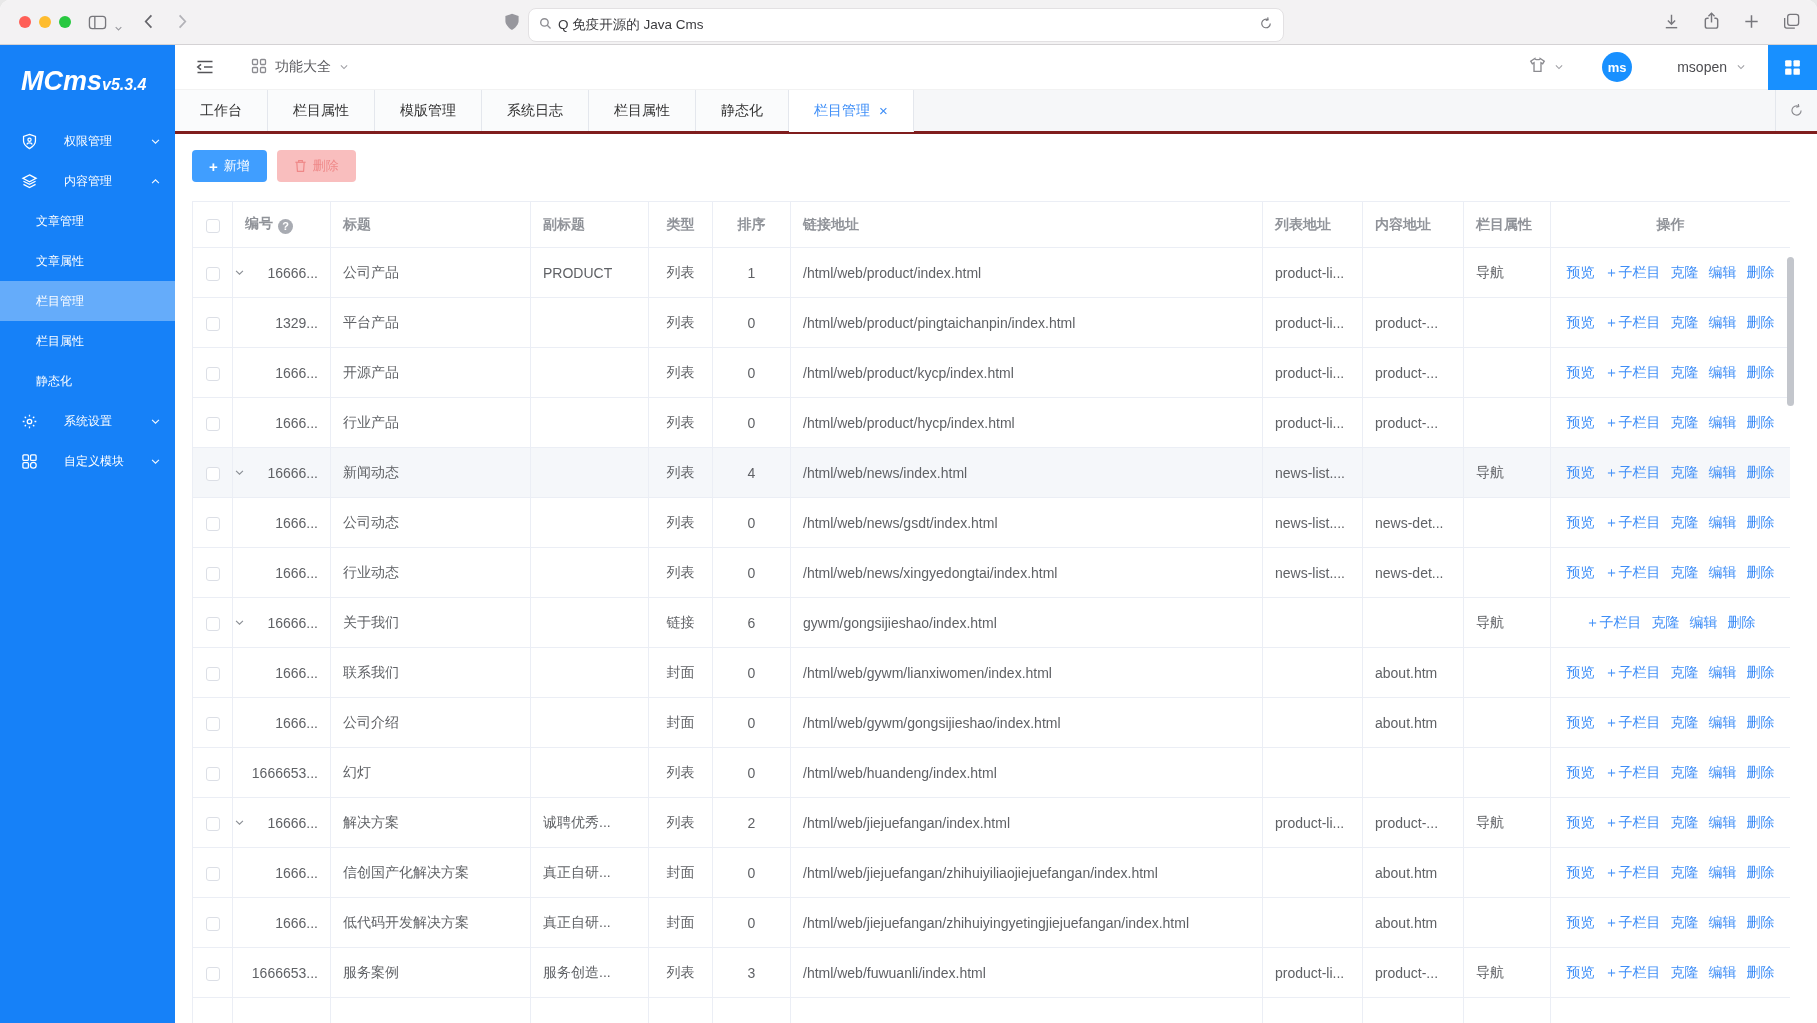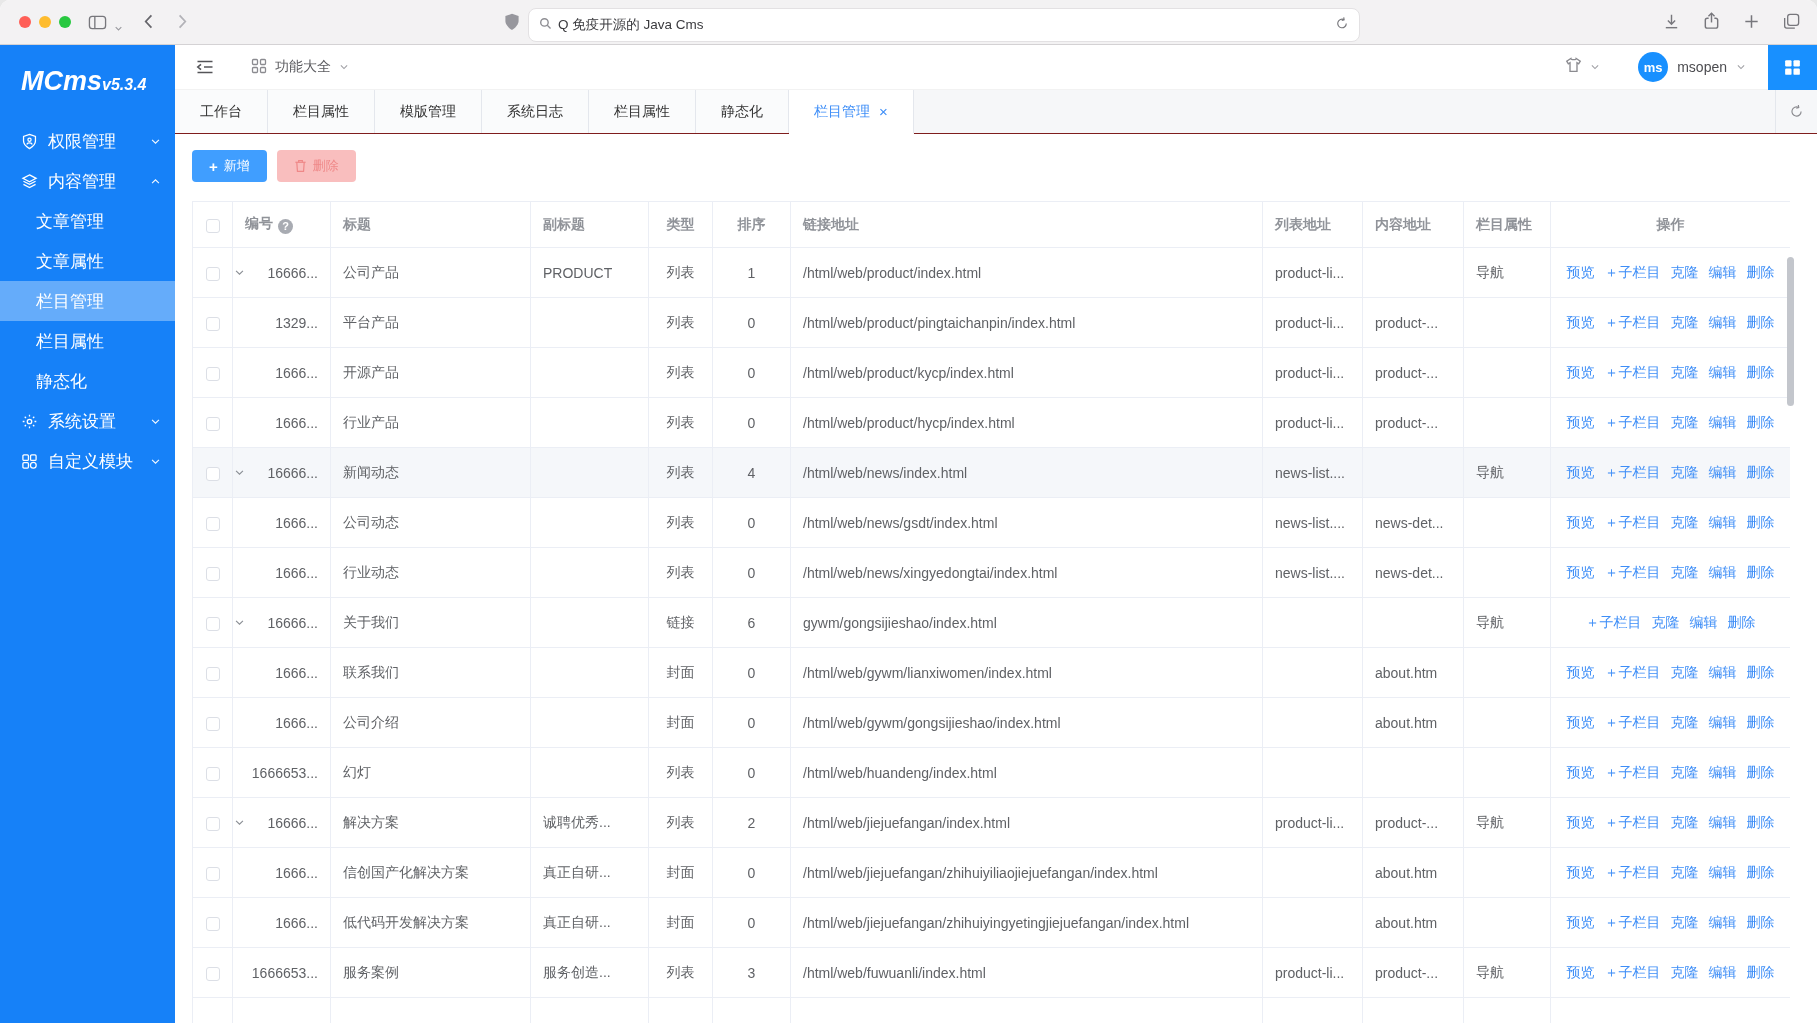--- a/index.html
+++ b/index.html
@@ -8,62 +8,62 @@
   .window { width:1817px; height:1023px; display:flex; flex-direction:column;
     border-radius:10px 10px 0 0; overflow:hidden; background:#fff; }
 
   
   .chrome { height:45px; background:#f3f2f3; border-bottom:1px solid #d4d2d4;
     position:relative; flex:0 0 45px; }
   .lights { position:absolute; left:19px; top:16px; display:flex; gap:8px; }
   .light { width:12px; height:12px; border-radius:50%; }
   .l-red{ background:#ff5f57; } .l-yellow{ background:#febc2e; } .l-green{ background:#28c840; }
   .chrome-ic { position:absolute; top:12px; color:#6f6f74; }
-  .addr { position:absolute; left:528px; top:8px; width:832px; height:30px;
+  .addr { position:absolute; left:528px; top:8px; width:756px; height:30px;
     background:#fff; border:1px solid #e3e1e3; border-radius:8px;
     display:flex; align-items:center; padding:16px 10px; color:#3a3a3e; font-size:13.5px; }
   .addr .atext { flex:1; margin-left:6px; white-space:nowrap; overflow:hidden; }
   .rights { position:absolute; right:16px; top:12px; display:flex; gap:21px; }
 
   
   .app { flex:1; display:flex; min-height:0; }
 
   
   .sidebar { width:175px; background:#1681f8; color:#fff; flex:0 0 175px; }
   .logo { padding:21px 0 0 21px; color:#fff; white-space:nowrap; }
   .logo b { font-size:27px; font-style:italic; letter-spacing:0; }
   .logo i { font-size:16px; font-style:italic; font-weight:bold; }
   .menu { margin-top:24px; }
-  .mi { height:40px; display:flex; align-items:center; gap:10px;
-    padding:0 14px 0 21px; font-size:17px; cursor:pointer; }
+  .mi { height:40px; display:flex; align-items:center; gap:26px;
+    padding:0 14px 0 21px; font-size:12px; cursor:pointer; }
   .mi .lbl { flex:1; }
   .mi.child { padding-left:36px; }
   .mi.active { background:rgba(255,255,255,.34); }
   .mico { display:inline-flex; width:17px; justify-content:center; }
   .mchev { display:inline-flex; opacity:.95; }
 
   
   .main { flex:1; display:flex; flex-direction:column; background:#fff; position:relative; min-width:0; }
 
   .topnav { height:45px; flex:0 0 45px; display:flex; align-items:center;
     padding-left:20px; border-bottom:1px solid #f2f2f2; }
   .collapse { color:#545458; display:inline-flex; cursor:pointer; }
   .appmenu { margin-left:36px; display:flex; align-items:center; gap:8px;
     color:#5c5c60; font-size:14px; cursor:pointer; }
   .tn-spacer { flex:1; }
   .skin { display:flex; align-items:center; gap:7px; color:#8b8b90; cursor:pointer; }
   .usr { display:flex; align-items:center; gap:9px; margin:0 22px 0 38px; cursor:pointer; }
   .avatar { width:30px; height:30px; border-radius:50%; background:#1890ff; color:#fff;
     font-size:13px; font-weight:bold; display:grid; place-items:center; }
-  .uname { color:#4c4c50; font-size:14px; }
+  .uname { color:#4c4c50; font-size:14px;margin-left:36px; }
   .gridbtn { width:49px; height:45px; background:#1890ff; display:grid; place-items:center; cursor:pointer; }
 
   
   .tabbar { height:44px; flex:0 0 44px; background:#f6f7f9; display:flex;
-    border-bottom:1px solid #7f1d1d;text-align:center; }
+    border-bottom:3px solid #7f1d1d;text-align:center; }
   .tab { padding:0 25px; display:flex; align-items:center; gap:9px; font-size:14px;
     color:#333; background:#fafbfc; border-right:1px solid #e4e7ed; cursor:pointer; white-space:nowrap; }
   .tab.active { background:#fff; color:#3e8ef7; border-bottom:1px solid #fff; margin-bottom:-1px; }
   .tclose { font-size:15px; line-height:1; color:#3e8ef7; }
   .tb-spacer { flex:1; }
   .rzone { width:42px; border-left:1px solid #e4e7ed; display:grid; place-items:center;
     color:#8b8b90; cursor:pointer; }
 
   
   .toolbar { padding:16px 0 19px 17px; display:flex; gap:10px; }

